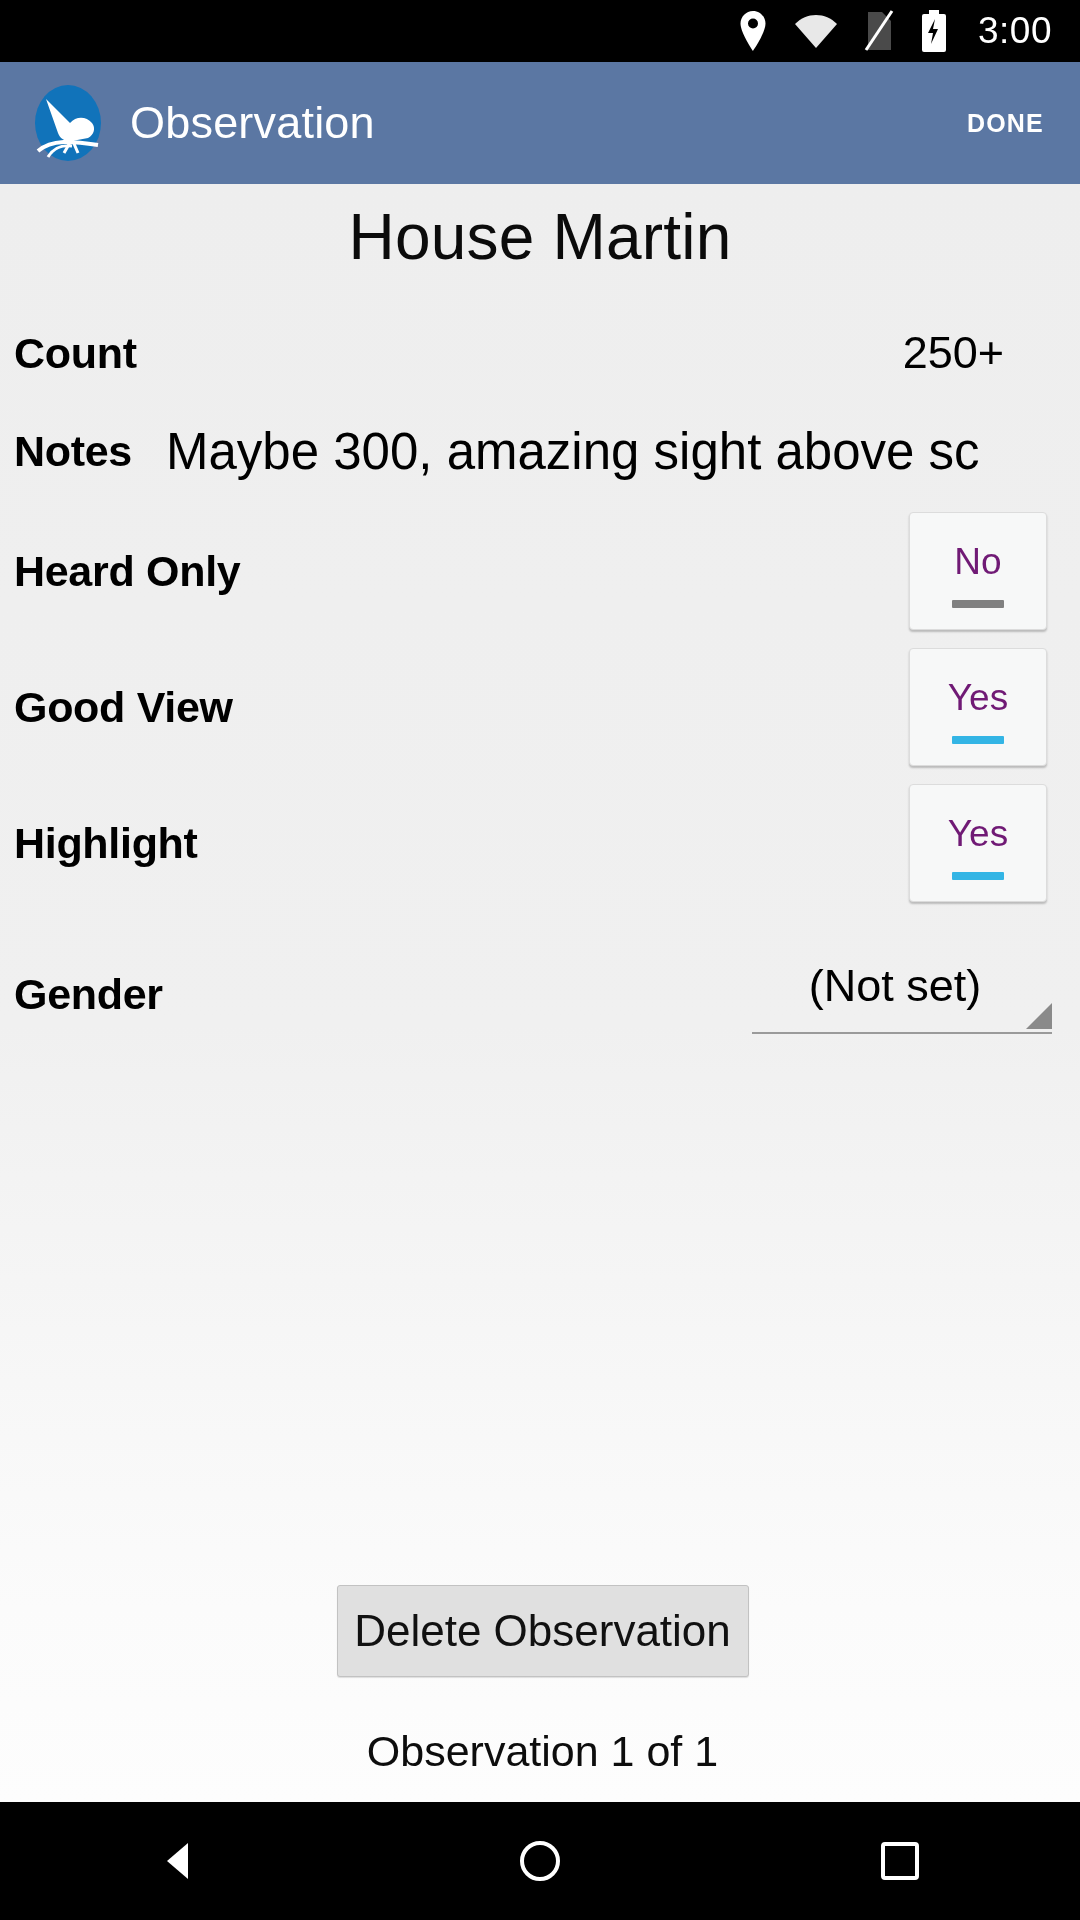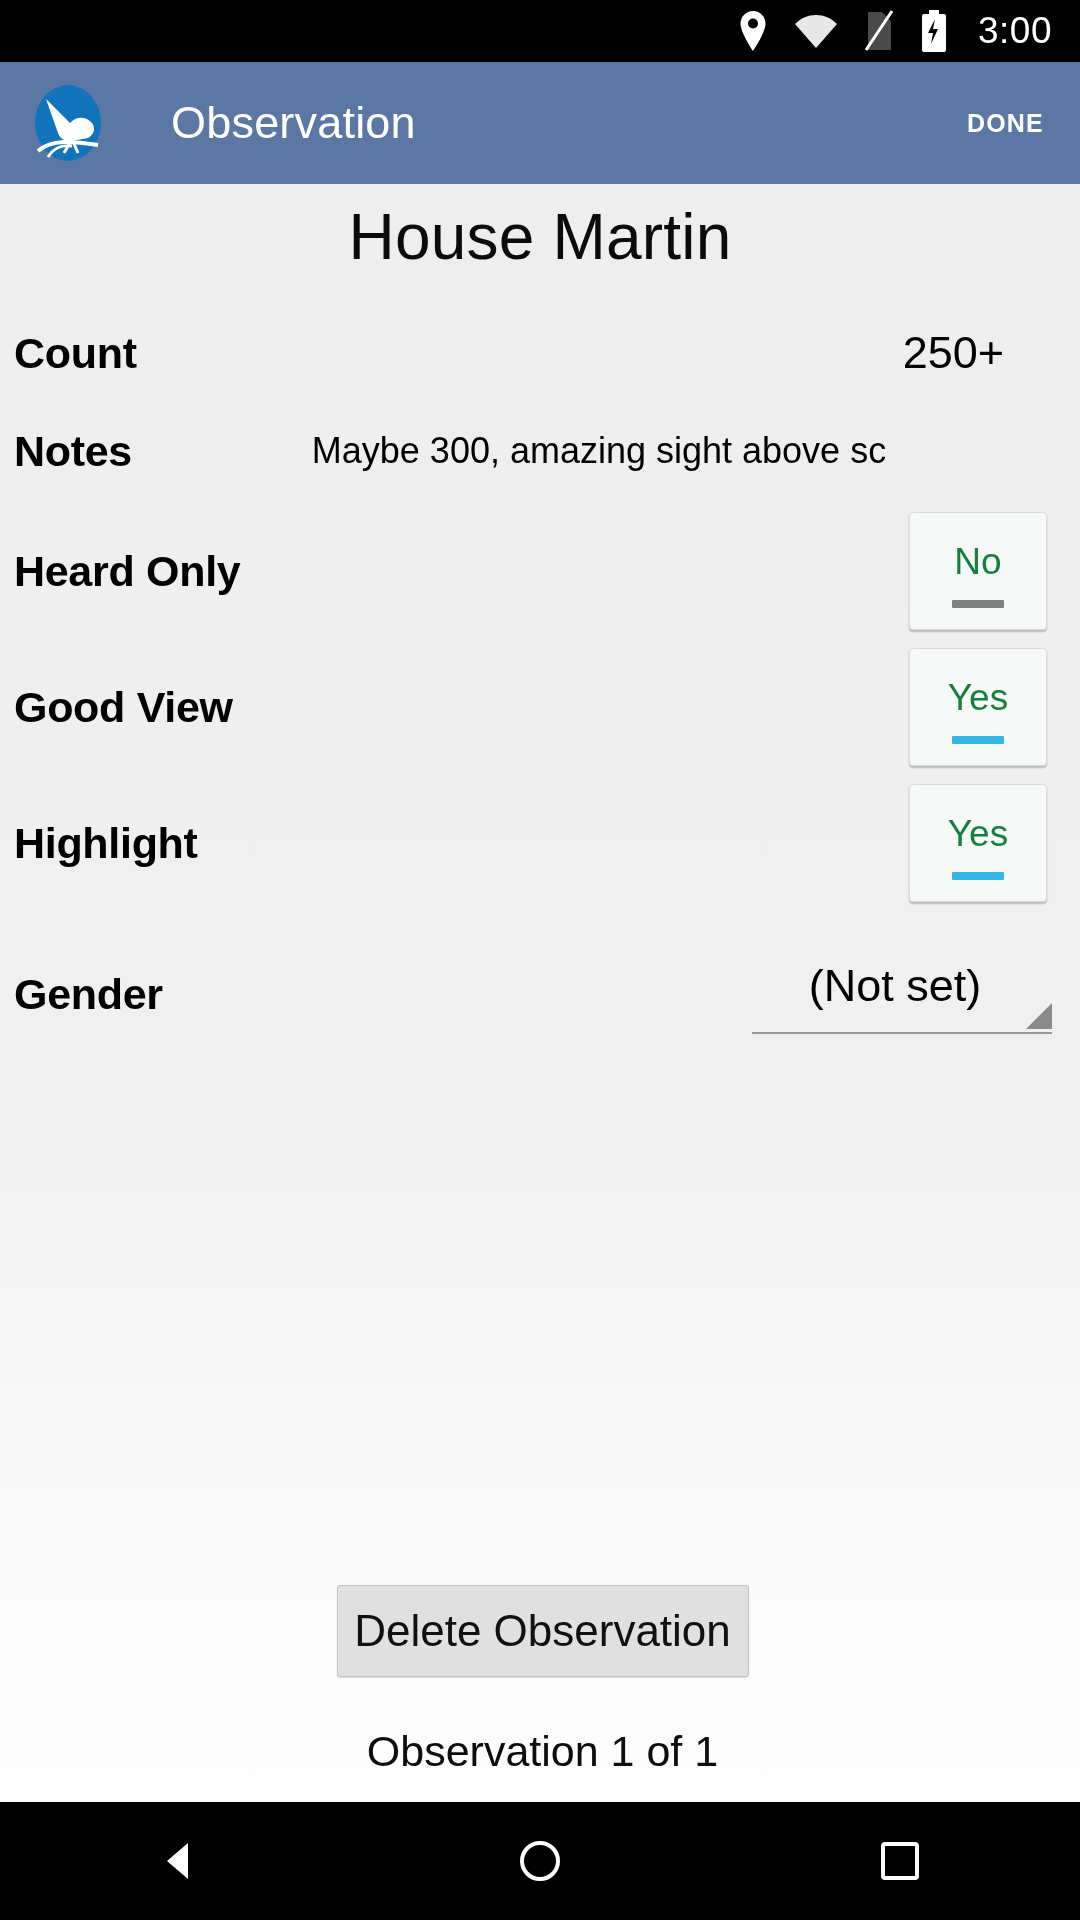--- a/index.html
+++ b/index.html
@@ -16,21 +16,21 @@
     height:62px; background:#000; flex:0 0 62px;
     display:flex; align-items:center; justify-content:flex-end;
     padding-right:28px; gap:26px;
   }
   .statusbar .sicon { display:flex; align-items:center; }
   .clock { color:#fff; font-size:37px; letter-spacing:0.5px; margin-left:4px; }
 
   
   .appbar {
     height:122px; flex:0 0 122px; background:#5b77a3;
-    display:flex; align-items:center; padding:0 26px 0 28px;gap:41px;
+    display:flex; align-items:center; padding:0 26px 0 28px;
   }
   .logo { width:80px; height:80px; flex:0 0 80px; position:relative; }
   .apptitle { color:#ffffff; font-size:45px; margin-left:22px; flex:1; letter-spacing:0.2px; }
   .doneaction { color:#ffffff; font-size:25px; font-weight:bold; letter-spacing:1.2px; padding:14px 10px; }
 
   
   .content {
     flex:1; position:relative; overflow:hidden;
     background:linear-gradient(to bottom, #eeeeee 0%, #f0f0f0 52%, #f7f7f7 74%, #fbfbfb 88%, #fdfdfd 100%);
   }
@@ -40,34 +40,34 @@
   }
 
   .row { position:relative; display:flex; align-items:center; padding:0 14px; }
   .rowlabel { font-size:43px; font-weight:bold; color:#000; letter-spacing:-0.3px; }
 
   .row-count { height:86px; margin-top:36px; justify-content:space-between; }
   .countvalue { font-size:45px; color:#000; margin-right:62px; }
 
   .row-notes { height:86px; margin-top:12px; align-items:center; }
   .notesvalue {
-    font-size:36px; color:#000; 
-    white-space:nowrap; overflow:hidden; flex:1;text-align:center;
+    font-size:51px; color:#000; margin-left:34px;
+    white-space:nowrap; overflow:hidden; flex:1;
   }
 
   
   .row-toggle { height:118px; margin-top:18px; justify-content:space-between; }
   .togglebtn {
     width:138px; height:118px; background:#f7f8f8;
     border:1px solid #dcdcdc; border-radius:4px;
     box-shadow:0 2px 2px rgba(0,0,0,0.22);
     margin-right:19px; position:relative;
     display:flex; align-items:center; justify-content:center;
   }
-  .togglebtn .tlabel { font-size:37px; color:#15803d; margin-bottom:18px; }
+  .togglebtn .tlabel { font-size:37px; color:#701a75; margin-bottom:18px; }
   .togglebtn .bar {
     position:absolute; bottom:21px; left:50%; transform:translateX(-50%);
     width:52px; height:8px; border-radius:1px;
   }
 
   
   .row-spinner { height:120px; margin-top:42px; justify-content:space-between; align-items:flex-start; }
   .row-spinner .rowlabel { margin-top:26px; }
   .spinner {
     width:300px; margin-right:14px; position:relative;

